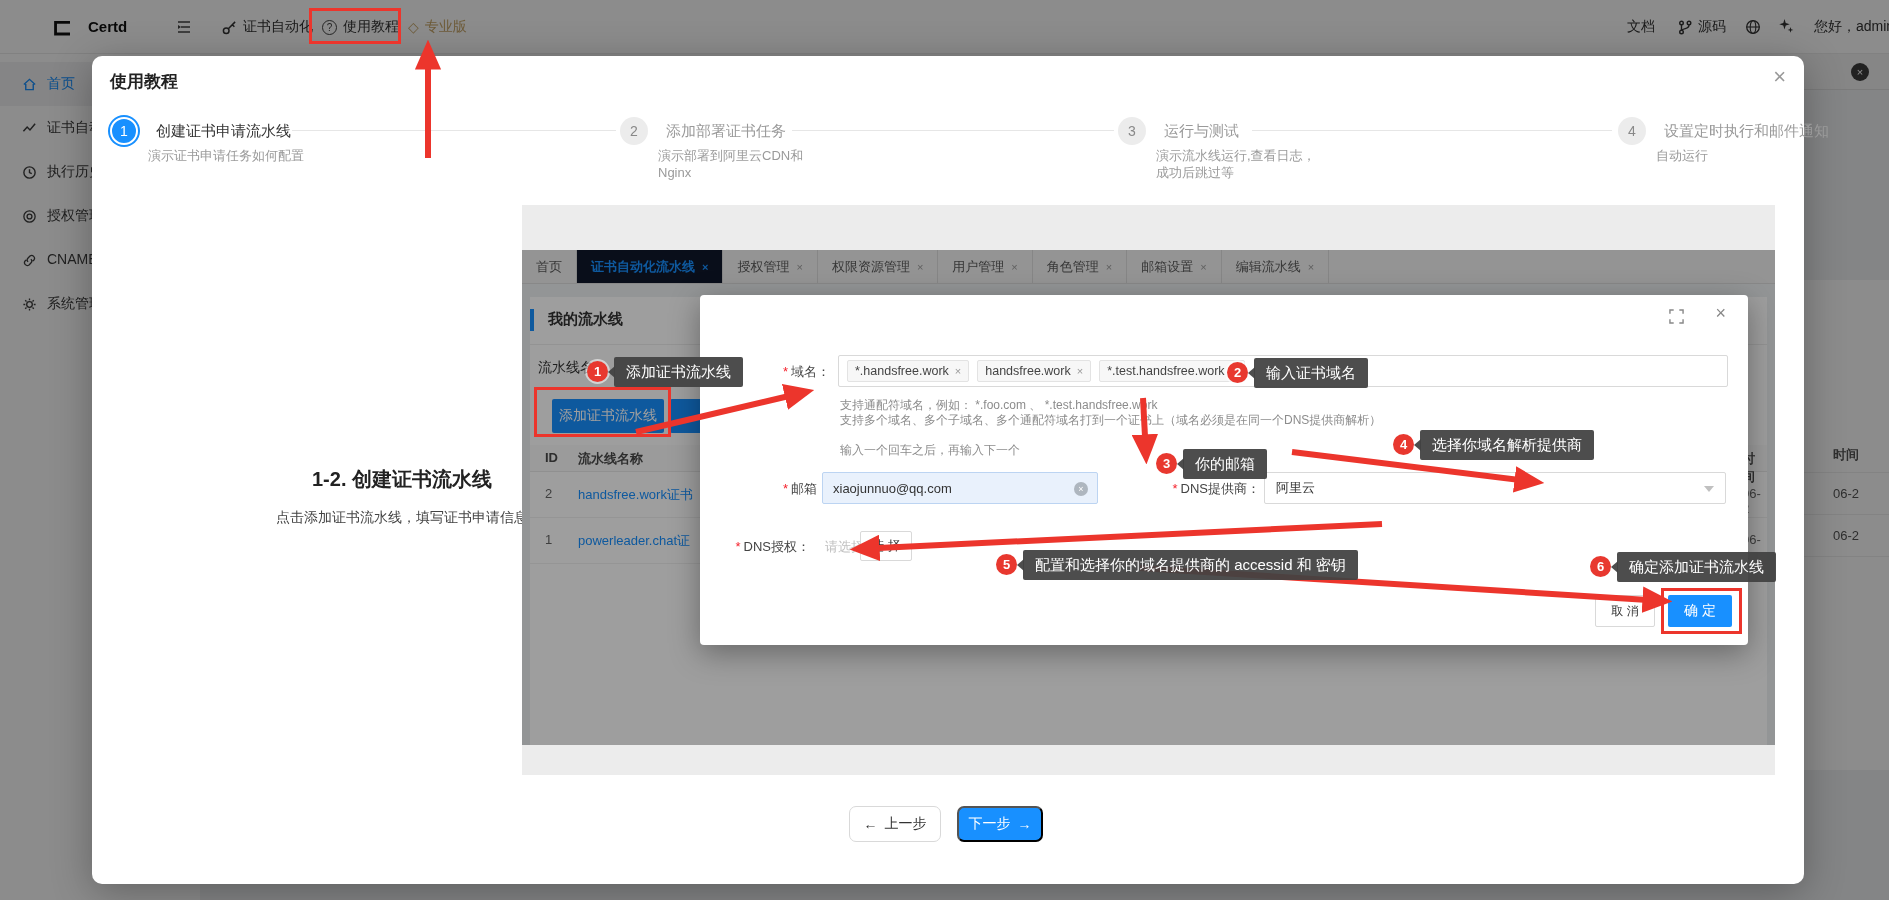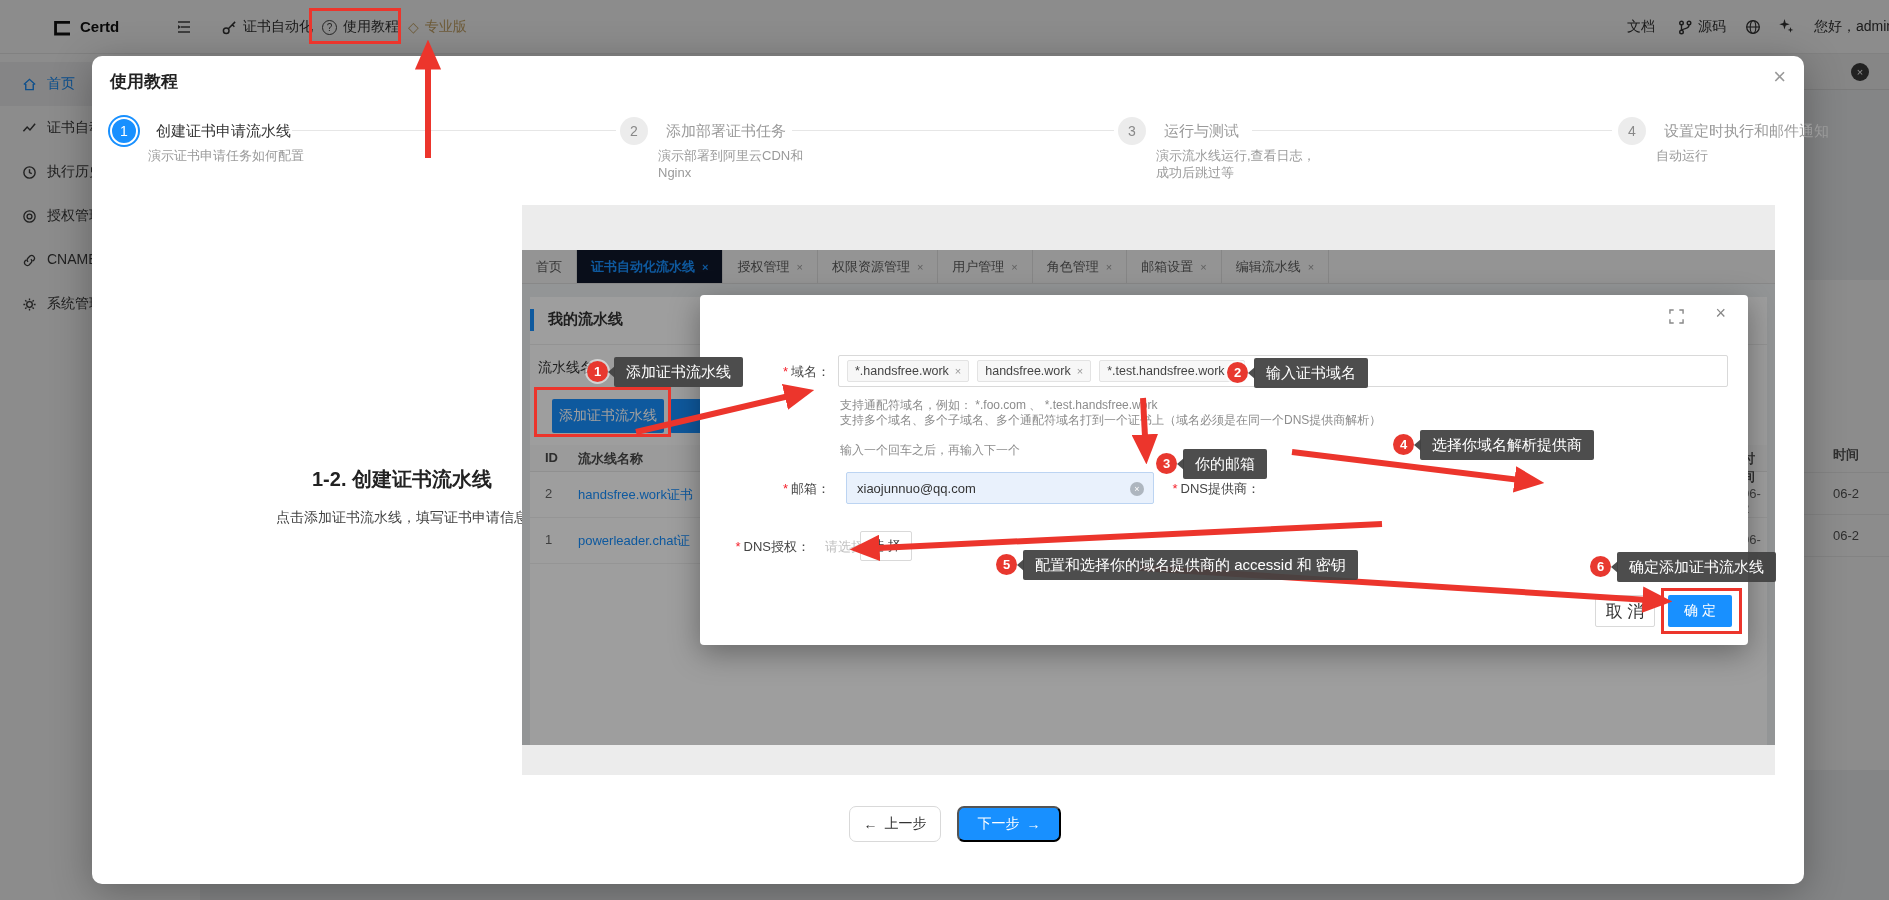--- a/index.html
+++ b/index.html
@@ -6,21 +6,21 @@
   html,body { background:#333; }
   .stage { position:relative; width:1889px; height:900px; overflow:hidden;
            font-family:"Liberation Sans", sans-serif; background:#f0f2f5; color:#333; }
   .abs { position:absolute; }
 
   
   .app-bg { position:absolute; inset:0; background:#f0f2f5; }
   .navbar { position:absolute; top:0; left:0; width:1889px; height:54px; background:#fff;
             border-bottom:1px solid #ececec; display:flex; align-items:center; font-size:14px; color:#333; }
   .logo-c { font-weight:900; font-size:24px; color:#111; letter-spacing:-2px; }
-  .brand  { font-weight:700; font-size:15px; color:#111; }
+  .brand  { font-weight:700; font-size:15px; color:#111; margin-left:8px; }
   .nav-item { display:flex; align-items:center; gap:6px; white-space:nowrap; }
   .gold { color:#c9a86a; }
   .qcirc { display:inline-flex; width:15px; height:15px; border:1.5px solid #444; border-radius:50%;
            align-items:center; justify-content:center; font-size:10px; color:#444; }
   .icon svg { display:block; }
 
   .sidebar { position:absolute; top:54px; left:0; bottom:0; width:200px; background:#fff; padding-top:8px; }
   .side-item { height:44px; display:flex; align-items:center; gap:10px; padding-left:22px;
                font-size:14px; color:#3d3d3d; white-space:nowrap; overflow:hidden; }
   .side-item.active { color:#1890ff; background:#f2f3f5; }
@@ -94,34 +94,34 @@
             border-radius:4px; box-shadow:0 8px 30px rgba(0,0,0,.35); font-size:13px; }
   .im-ico { position:absolute; top:14px; color:#888; }
   .flabel { position:absolute; width:120px; text-align:right; color:#444; font-size:13px; }
   .req { color:#f5222d; margin-right:3px; }
   .dom-input { position:absolute; left:138px; top:60px; width:890px; height:32px; border:1px solid #d9d9d9;
                border-radius:2px; display:flex; align-items:center; gap:8px; padding:0 8px; background:#fff; }
   .tag { display:inline-flex; align-items:center; gap:6px; height:22px; padding:0 7px; background:#f7f7f7;
          border:1px solid #e3e3e3; border-radius:2px; font-size:12.5px; color:#444; white-space:nowrap; }
   .tag .x { color:#999; font-size:11px; }
   .tip-line { position:absolute; left:140px; font-size:12px; color:#8c8c8c; white-space:nowrap; }
-  .email-input { position:absolute; left:146px; top:177px; width:308px; height:32px; background:#e9f1fc;
+  .email-input { position:absolute; left:122px; top:177px; width:276px; height:32px; background:#e9f1fc;
                  border:1px solid #bcd4f2; border-radius:2px; display:flex; align-items:center;
                  padding:0 10px; color:#333; }
   .clear-ic { position:absolute; right:9px; top:9px; width:14px; height:14px; border-radius:50%;
               background:#aeb6bf; color:#fff; font-size:9px; display:flex; align-items:center; justify-content:center; }
   .select { position:absolute; left:564px; top:177px; width:462px; height:32px; border:1px solid #d9d9d9;
             border-radius:2px; background:#fff; display:flex; align-items:center; padding:0 11px; color:#333; }
   .caret { position:absolute; right:11px; top:13px; width:0; height:0; border-left:5px solid transparent;
            border-right:5px solid transparent; border-top:6px solid #c0c0c0; }
   .placeholder { color:#bfbfbf; }
   .btn-sel { position:absolute; left:160px; top:236px; width:52px; height:30px; background:#fff;
              border:1px solid #d9d9d9; border-radius:2px; font-size:13px; color:#333; }
   .btn-cancel { position:absolute; left:895px; top:300px; width:60px; height:32px; background:#fff;
-                border:1px solid #d9d9d9; border-radius:2px; font-size:17px; color:#333; }
+                border:1px solid #d9d9d9; border-radius:2px; font-size:12px; color:#333; }
   .btn-ok { position:absolute; left:968px; top:300px; width:64px; height:32px; background:#1890ff;
             border:none; border-radius:2px; font-size:14px; color:#fff; }
 
   
   .anno { position:absolute; inset:0; z-index:40; pointer-events:none; }
   .badge { position:absolute; width:21px; height:21px; border-radius:50%; background:#e8382f; color:#fff;
            font-size:13px; font-weight:700; display:flex; align-items:center; justify-content:center;
            box-shadow:0 0 0 2px rgba(255,255,255,.55); }
   .ttip { position:absolute; height:30px; line-height:30px; padding:0 12px; background:rgba(66,66,66,.94);
           color:#fff; font-size:15px; border-radius:2px; white-space:nowrap; }
@@ -388,37 +388,41 @@
         <div class="tip-line" style="top:117px;">支持多个域名、多个子域名、多个通配符域名打到一个证书上（域名必须是在同一个DNS提供商解析）</div>
         <div class="tip-line" style="top:147px;">输入一个回车之后，再输入下一个</div>
 
         <div class="flabel" style="left:10px;top:185px;"><span class="req">*</span><span>邮箱</span>：</div>
         <div class="email-input">
           <span>xiaojunnuo@qq.com</span>
           <span class="clear-ic">×</span>
         </div>
 
         <div class="flabel" style="left:440px;top:185px;width:120px;"><span class="req">*</span><span>DNS提供商</span>：</div>
+        <div class="select">
+          <span>阿里云</span>
+          <span class="caret"></span>
+        </div>
 
         <div class="flabel" style="left:-10px;top:243px;"><span class="req">*</span><span>DNS授权</span>：</div>
         <span class="abs placeholder" style="left:125px;top:243px;">请选择</span>
         <button class="btn-sel">选 择</button>
 
         <button class="btn-cancel">取 消</button>
         <button class="btn-ok">确 定</button>
       </div>
 
       <div class="shot-bottom"></div>
     </div>
 
     <button class="t-btn ghost" style="left:757px;top:750px;width:92px;">
       <span>←</span>
       <span>上一步</span>
     </button>
-    <button class="t-btn blue" style="left:865px;top:750px;width:104px;">
+    <button class="t-btn blue" style="left:865px;top:750px;width:86px;">
       <span>下一步</span>
       <span>→</span>
     </button>
   </section>
 
   <svg class="arrows" width="1889" height="900" viewBox="0 0 1889 900">
     <defs>
       <marker id="ah" markerWidth="5" markerHeight="4.4" refX="3.6" refY="2.2" orient="auto" markerUnits="strokeWidth">
         <path d="M0,0 L5,2.2 L0,4.4 Z" fill="#ec352c"></path>
       </marker>

